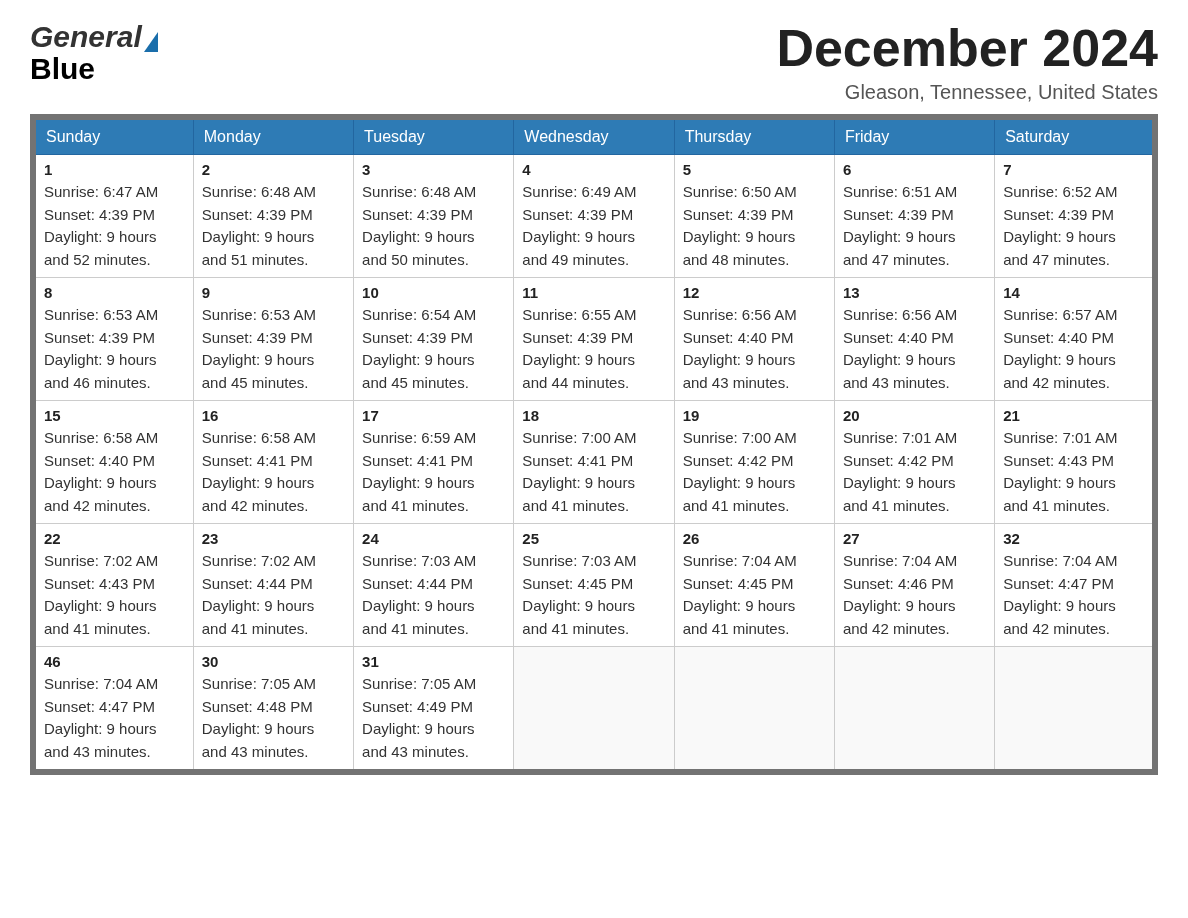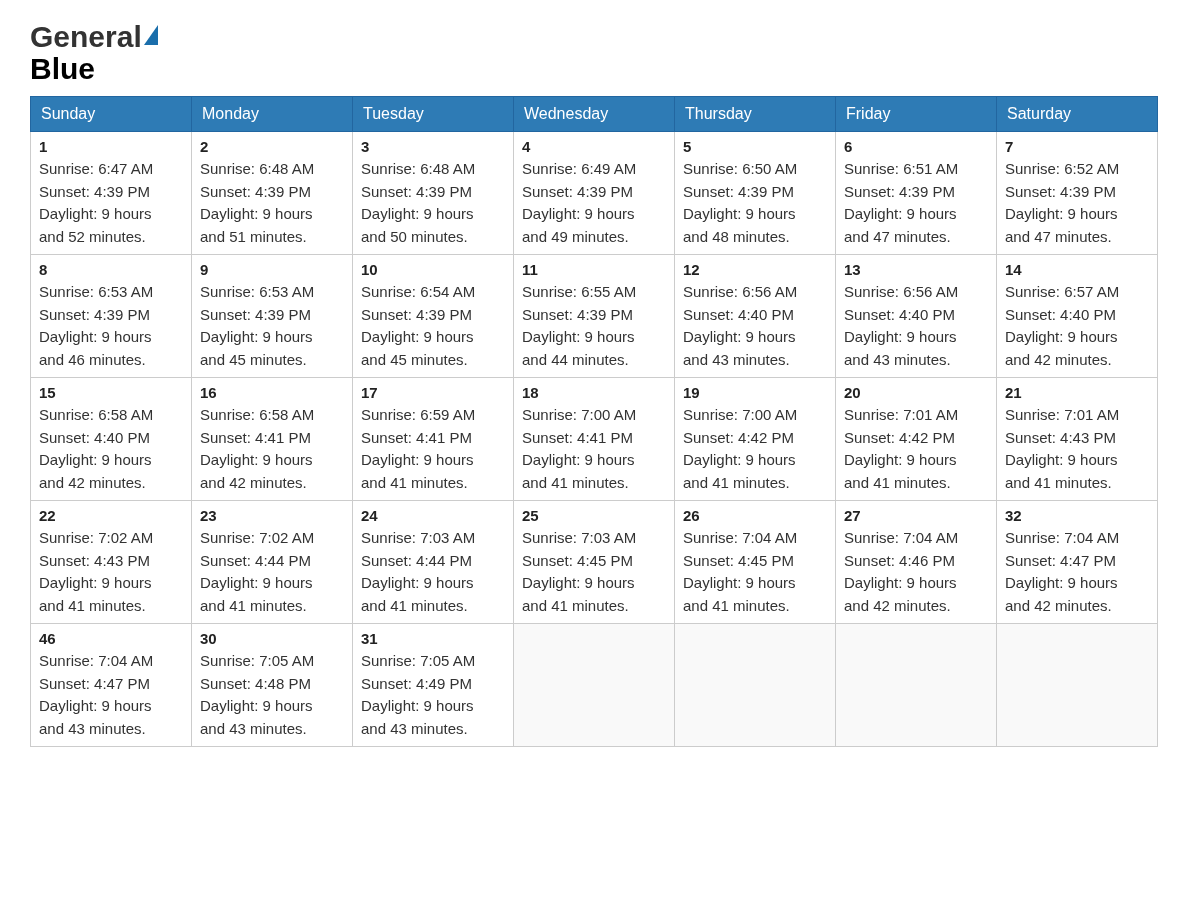--- a/index.html
+++ b/index.html
@@ -32,21 +32,21 @@
     }
     .location {
       font-size: 20px;
       color: #555;
       margin-top: 4px;
     }
     .calendar-table {
       width: 100%;
       border-collapse: collapse;
       margin-top: 6px;
-      border: 1px solid #737373;
+      border: 6px solid #737373;
     }
     .calendar-table th {
       background-color: #2e7bb5;
       color: #fff;
       font-size: 16px;
       font-weight: normal;
       padding: 8px 10px;
       text-align: left;
       border: 1px solid #2266a0;
     }
@@ -71,21 +71,22 @@
       display: block;
       margin-bottom: 3px;
     }
     .day-info {
       font-size: 15px;
       color: #333;
       line-height: 1.5;
     }
     .logo-row {
       display: flex;
-      align-items: center;
+      align-items: flex-end;
+      font-style: italic;
     }
     .logo-text-general {
       font-size: 30px;
       font-weight: bold;
       color: #333;
     }
     .logo-triangle-shape {
       display: inline-block;
       width: 0;
       height: 0;
@@ -108,20 +109,24 @@
 </head>
 <body>
 
 <div class="header">
   <div class="logo">
     <div class="logo-row">
       <span class="logo-text-general">General</span>
       <span class="logo-triangle-shape"></span>
     </div>
     <span class="logo-text-blue">Blue</span>
+  </div>
+  <div class="title-section">
+    <div class="month-title">December 2024</div>
+    <div class="location">Gleason, Tennessee, United States</div>
   </div>
 </div>
 
 <table class="calendar-table">
   <thead>
     <tr>
     <th>Sunday</th>
         <th>Monday</th>
         <th>Tuesday</th>
         <th>Wednesday</th>

